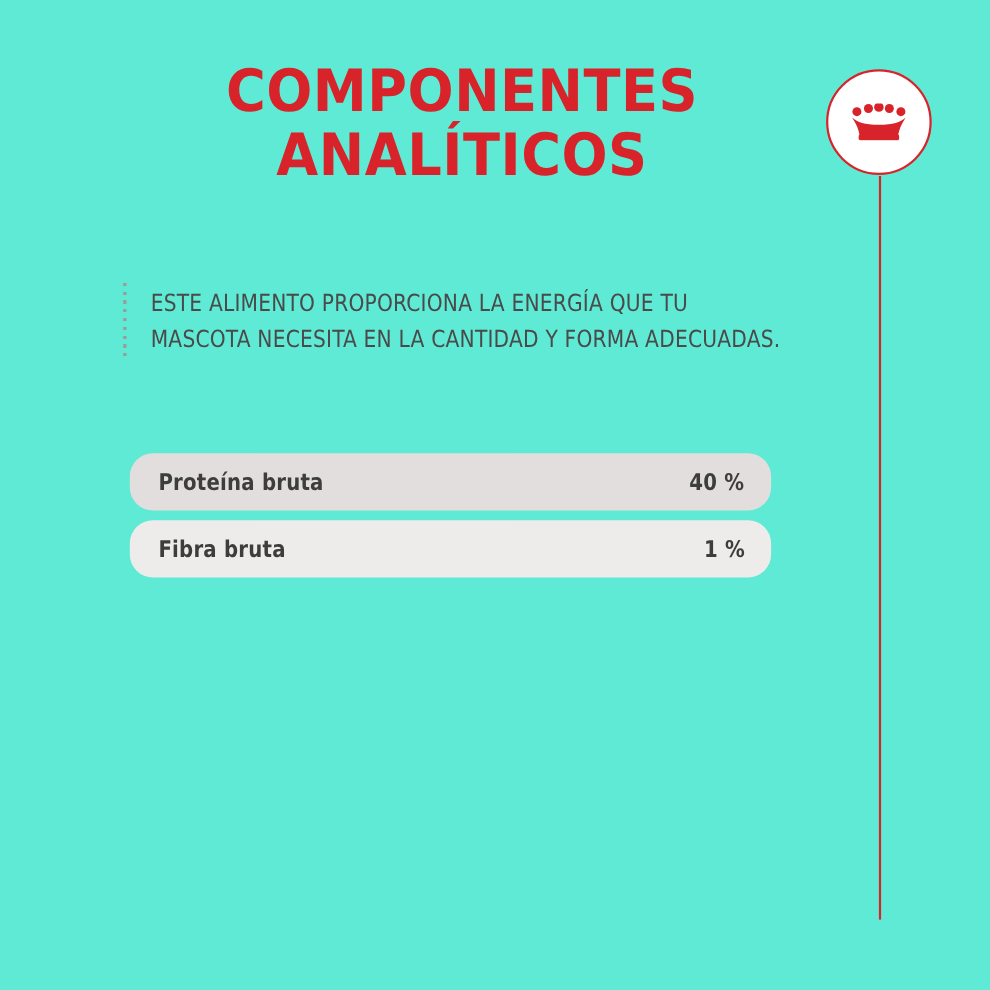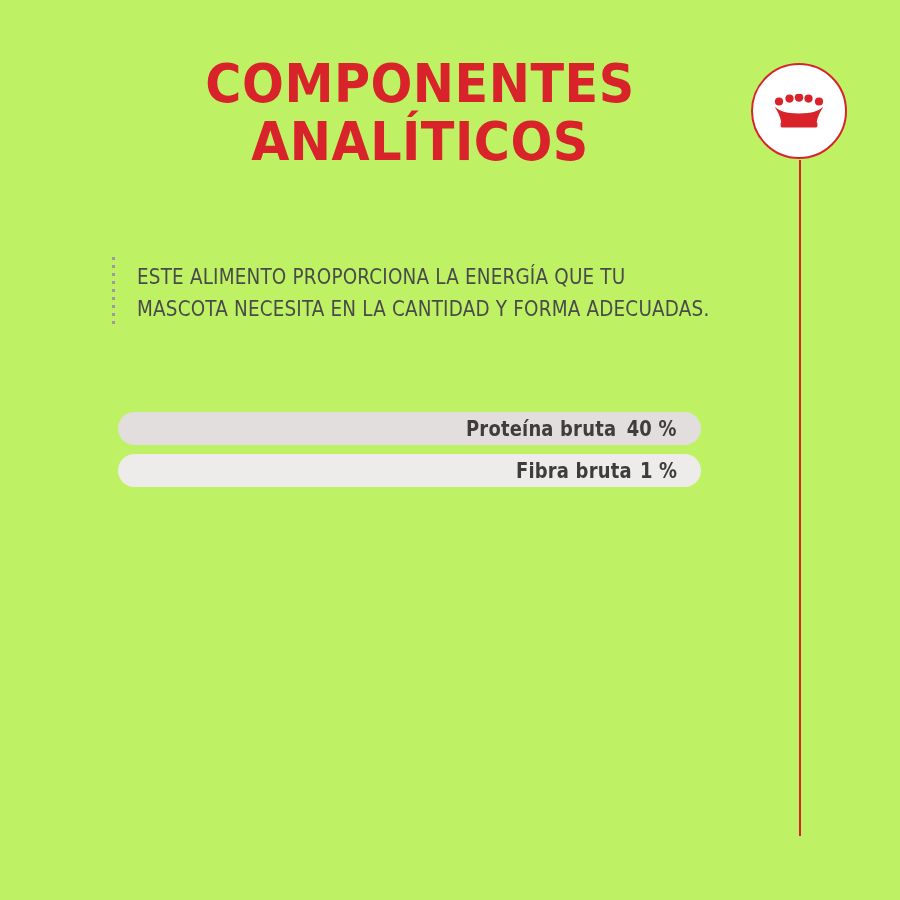--- a/index.html
+++ b/index.html
@@ -12,21 +12,21 @@
     height: 900px;
     font-family: "Liberation Sans", sans-serif;
     position: relative;
     overflow: hidden;
   }
 
   .page {
     position: relative;
     width: 900px;
     height: 900px;
-    background: #bef264;
+    background: #5eead4;
   }
 
   
   .title-block {
     position: absolute;
     left: 110px;
     top: 55px;
     width: 620px;
     text-align: center;
   }
@@ -106,25 +106,25 @@
   }
 
   
   .rows {
     position: absolute;
     left: 118px;
     top: 412px;
     width: 583px;
   }
   .row {
-    height: 33px;
+    height: 52px;
     border-radius: 21px;
     display: flex;
     align-items: center;
-    justify-content: flex-end;
+    justify-content: space-between;
     padding: 0 24px 0 26px;
     box-sizing: border-box;
     margin-bottom: 9px;
   }
   .row.shade-a { background: #e2dedd; }
   .row.shade-b { background: #eeecea; }
 
   .row-label,
   .row-value {
     color: #3d3d3d;

